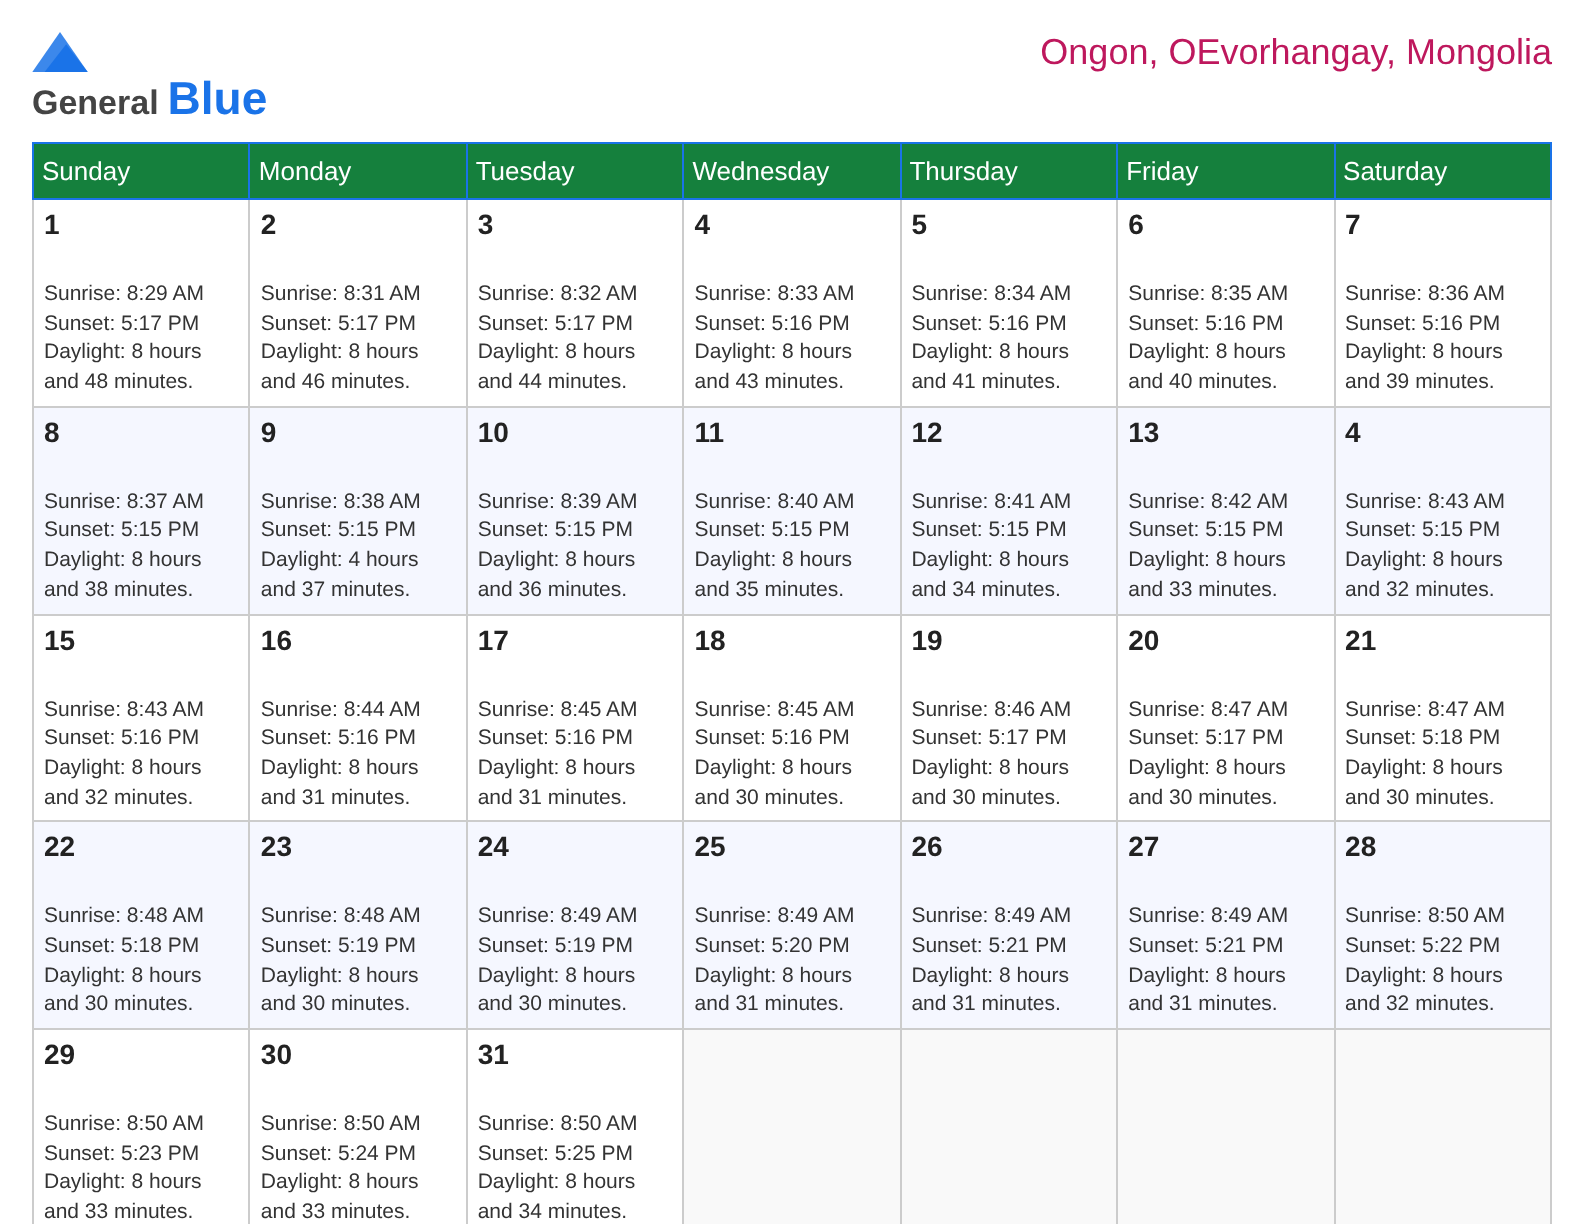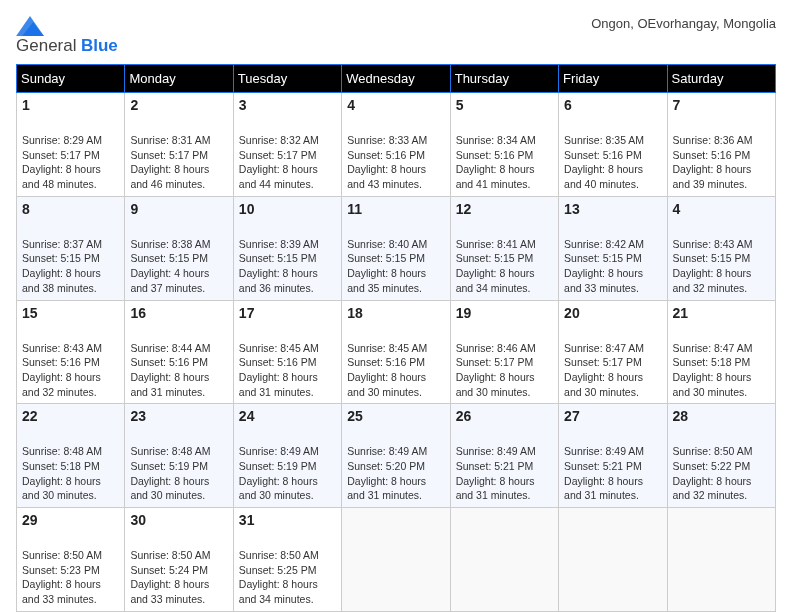--- a/index.html
+++ b/index.html
@@ -33,31 +33,31 @@
     }
     .title-block {
       text-align: right;
     }
     .title-block h1 {
       font-size: 32px;
       font-weight: normal;
       color: #333;
     }
     .title-block h2 {
-      font-size: 13px;
+      font-size: 18px;
       font-weight: normal;
-      color: #404040;
+      color: #be185d;
     }
     .calendar {
       width: 100%;
       border-collapse: collapse;
       font-size: 11px;
     }
     .calendar thead th {
-      background-color: #000000;
+      background-color: #15803d;
       color: #fff;
       padding: 6px 4px;
       text-align: left;
       font-size: 13px;
       font-weight: normal;
       border: 1px solid #1a73e8;
     }
     .calendar tbody td {
       border: 1px solid #ccc;
       vertical-align: top;
@@ -94,22 +94,22 @@
 
 <div class="header">
   <div class="logo">
     <div class="logo-row">
       <svg class="logo-icon" viewBox="0 0 36 26" xmlns="http://www.w3.org/2000/svg">
         <polygon points="0,26 18,0 36,26" fill="#1a73e8" opacity="0.85"></polygon>
         <polygon points="8,26 22,8 36,26" fill="#1a73e8"></polygon>
       </svg>
     </div>
     <div>
-      <span style="font-size:17px;font-weight:normal;color:#444;">General</span>
-      <span style="font-size:17px;font-weight:bold;color:#1a73e8;">Blue</span>
+      <span style="font-size:17px;font-weight:bold;color:#444;">General</span>
+      <span style="font-size:23px;font-weight:bold;color:#1a73e8;">Blue</span>
     </div>
   </div>
   <div class="title-block">
     <h2>Ongon, OEvorhangay, Mongolia</h2>
   </div>
 </div>
 
 <table class="calendar">
   <thead>
     <tr>

